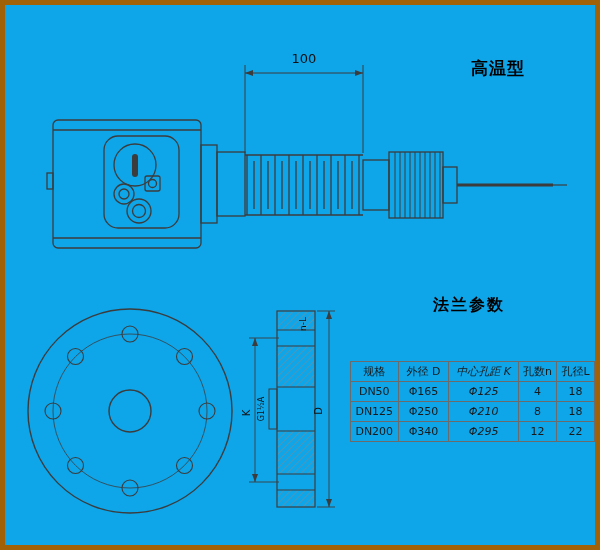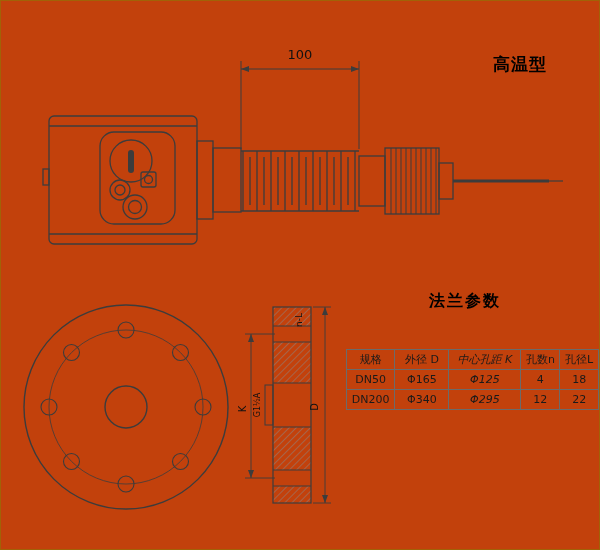--- a/index.html
+++ b/index.html
@@ -1,26 +1,26 @@
 <!DOCTYPE html>
 <html><head>
 <meta charset="utf-8">
 <style>
   html,body{margin:0;padding:0;background:#fff;}
   .canvas{
-    position:relative;width:600px;height:550px;background:#c2410c;
+    position:relative;width:600px;height:550px;background:#0ea5e9;
     font-family:"DejaVu Sans","Liberation Sans",sans-serif;
-    overflow:hidden;border:1px solid #a16207;box-sizing:border-box;color:#111;
+    overflow:hidden;border:5px solid #a16207;box-sizing:border-box;color:#111;
   }
   .abs{position:absolute;}
   .title-cn{font-weight:bold;color:#000;}
-  #topTitle{left:466px;top:52px;font-size:17px;letter-spacing:1px;margin-left:26px;}
+  #topTitle{left:466px;top:52px;font-size:17px;letter-spacing:1px;}
   #flangeTitle{left:428px;top:290px;font-size:16px;letter-spacing:2px;}
   table.flange{
-    position:absolute;left:345px;top:348px;border-collapse:collapse;
+    position:absolute;left:345px;top:356px;border-collapse:collapse;
     font-size:11px;color:#1a1a1a;table-layout:fixed;
   }
   table.flange th,table.flange td{
     border:1px solid #6b6b6b;text-align:center;padding:2px 3px;
     font-weight:normal;height:15px;white-space:nowrap;
   }
   table.flange th:nth-child(1),table.flange td:nth-child(1){width:44px;}
   table.flange th:nth-child(2),table.flange td:nth-child(2){width:56px;}
   table.flange th:nth-child(3),table.flange td:nth-child(3){width:72px;font-style:italic;}
   table.flange th:nth-child(4),table.flange td:nth-child(4){width:34px;}
@@ -147,20 +147,27 @@
     </thead>
     <tbody>
         <tr>
           <td>DN50</td>
           <td>Φ165</td>
           <td>Φ125</td>
           <td>4</td>
           <td>18</td>
         </tr>
         <tr>
+          <td>DN125</td>
+          <td>Φ250</td>
+          <td>Φ210</td>
+          <td>8</td>
+          <td>18</td>
+        </tr>
+        <tr>
           <td>DN200</td>
           <td>Φ340</td>
           <td>Φ295</td>
           <td>12</td>
           <td>22</td>
         </tr>
       </tbody>
   </table>
 
 </div>

